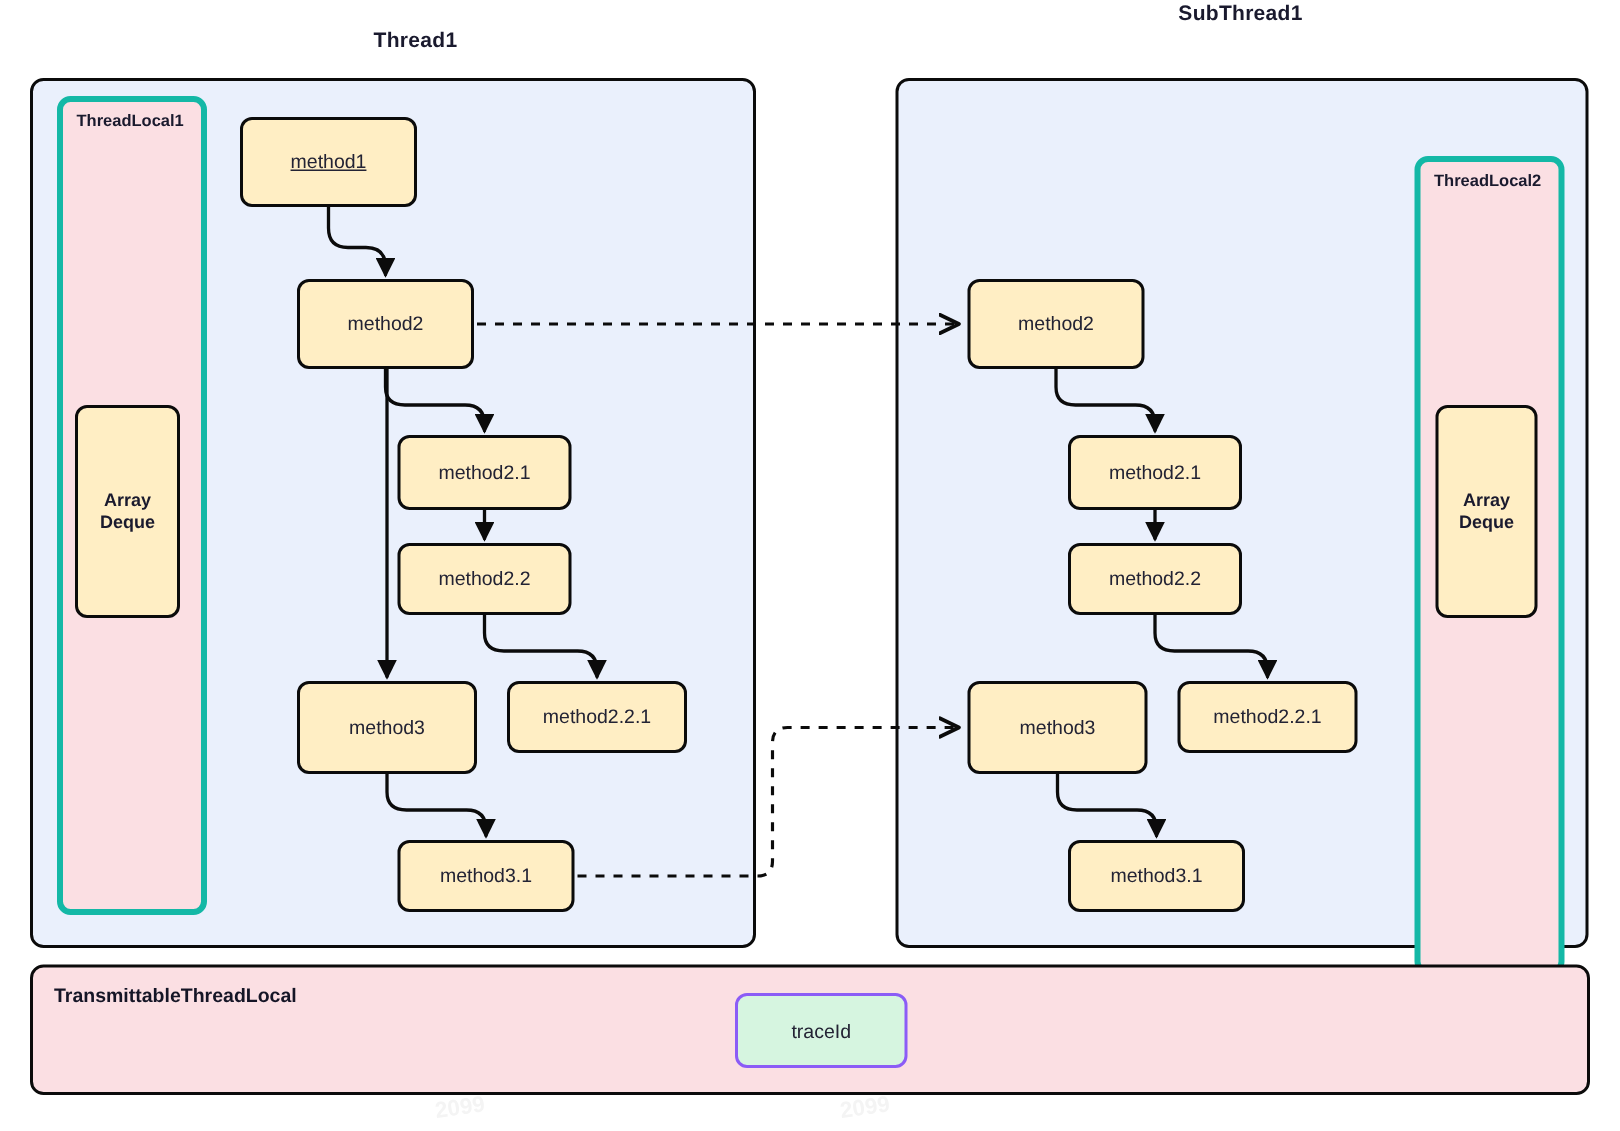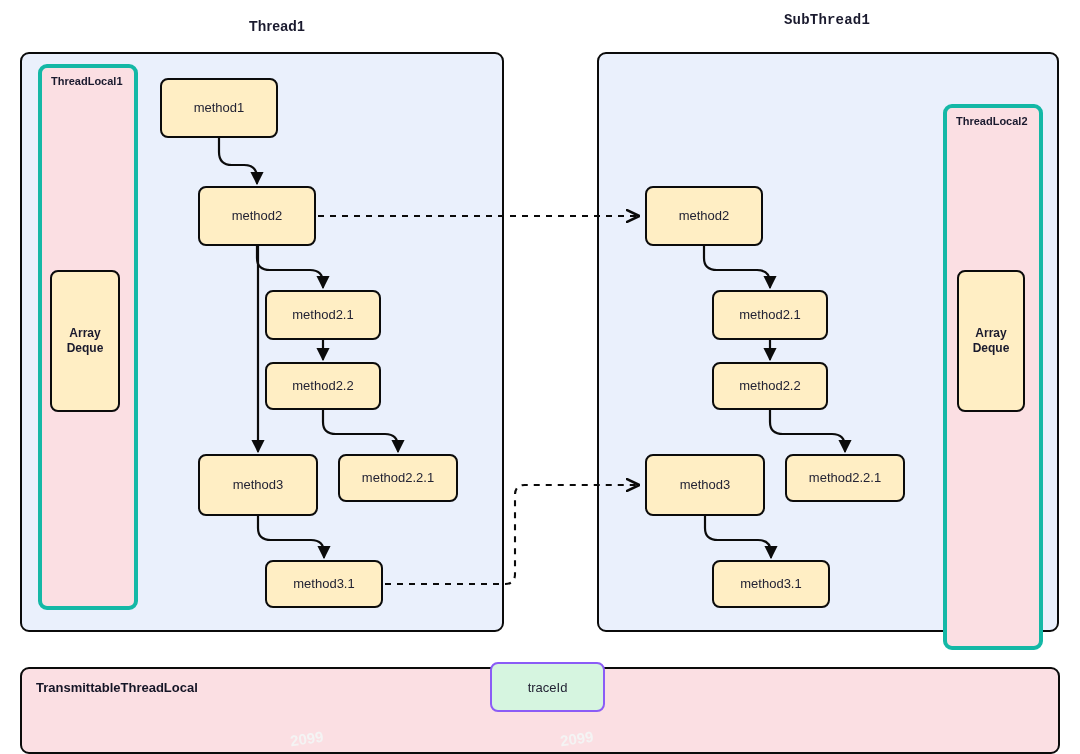--- a/index.html
+++ b/index.html
@@ -130,29 +130,29 @@
     <span class="tl-label">ThreadLocal1</span>
   </div>
 
   <div class="node deque" style="left:50px; top:270px; width:70px; height:142px;">
     <span>
       <span>Array</span><br>
       <span>Deque</span>
     </span>
   </div>
 
-  <div class="node" style="left:160px; top:78px; width:118px; height:60px;">method1</div>
+  <div class="node" style="left:160px; top:78px; width:118px; height:60px;text-decoration:underline;">method1</div>
   <div class="node" style="left:198px; top:186px; width:118px; height:60px;">method2</div>
   <div class="node" style="left:265px; top:290px; width:116px; height:50px;">method2.1</div>
   <div class="node" style="left:265px; top:362px; width:116px; height:48px;">method2.2</div>
   <div class="node" style="left:198px; top:454px; width:120px; height:62px;">method3</div>
   <div class="node" style="left:338px; top:454px; width:120px; height:48px;">method2.2.1</div>
   <div class="node" style="left:265px; top:560px; width:118px; height:48px;">method3.1</div>
 
-  <div class="thread-title" style="left:827px; top:12px;font-family:Liberation Mono, monospace;">SubThread1</div>
+  <div class="thread-title" style="left:827px; top:0;">SubThread1</div>
 
   <div class="panel" style="left:597px; top:52px; width:462px; height:580px;"></div>
 
   <div class="tl-box" style="left:943px; top:64px; width:100px; height:546px;margin-top:40px;">
     <span class="tl-label">ThreadLocal2</span>
   </div>
 
   <div class="node deque" style="left:957px; top:270px; width:68px; height:142px;">
     <span>
       <span>Array</span><br>
@@ -160,21 +160,21 @@
     </span>
   </div>
 
   <div class="node" style="left:645px; top:186px; width:118px; height:60px;">method2</div>
   <div class="node" style="left:712px; top:290px; width:116px; height:50px;">method2.1</div>
   <div class="node" style="left:712px; top:362px; width:116px; height:48px;">method2.2</div>
   <div class="node" style="left:645px; top:454px; width:120px; height:62px;">method3</div>
   <div class="node" style="left:785px; top:454px; width:120px; height:48px;">method2.2.1</div>
   <div class="node" style="left:712px; top:560px; width:118px; height:48px;">method3.1</div>
 
-  <div class="ttl-panel" style="left:20px; top:643px; width:1040px; height:87px;margin-top:24px;">
+  <div class="ttl-panel" style="left:20px; top:643px; width:1040px; height:87px;">
     <span class="ttl-label">TransmittableThreadLocal</span>
   </div>
 
   <div class="trace-node" style="left:490px; top:662px; width:115px; height:50px;">traceId</div>
 
   <div class="watermark" style="left:290px; top:730px;">2099</div>
   <div class="watermark" style="left:560px; top:730px;">2099</div>
 
   <svg class="layer" viewBox="0 0 1080 754">
     <defs>

